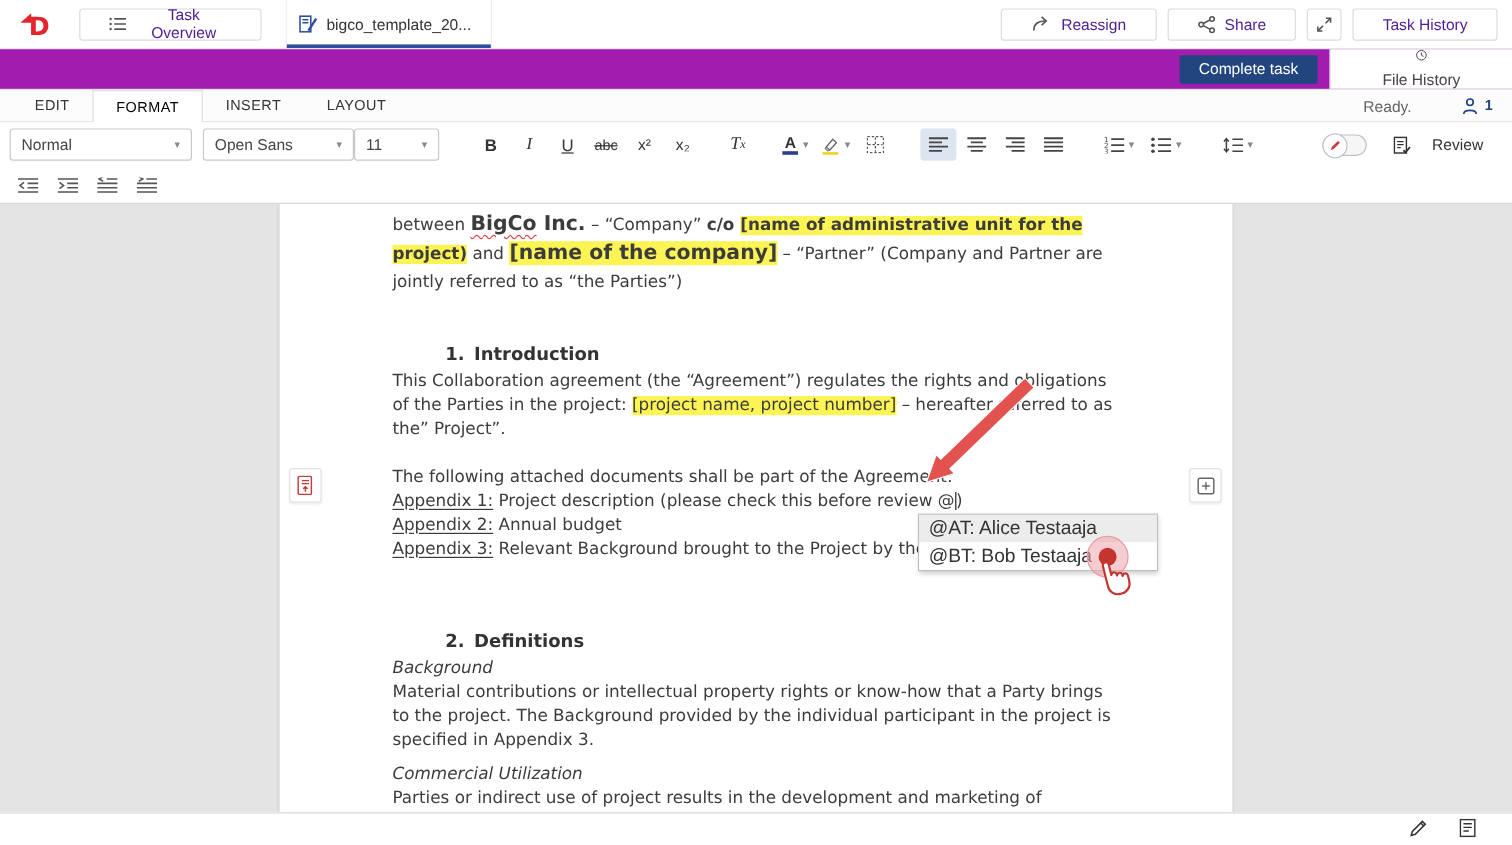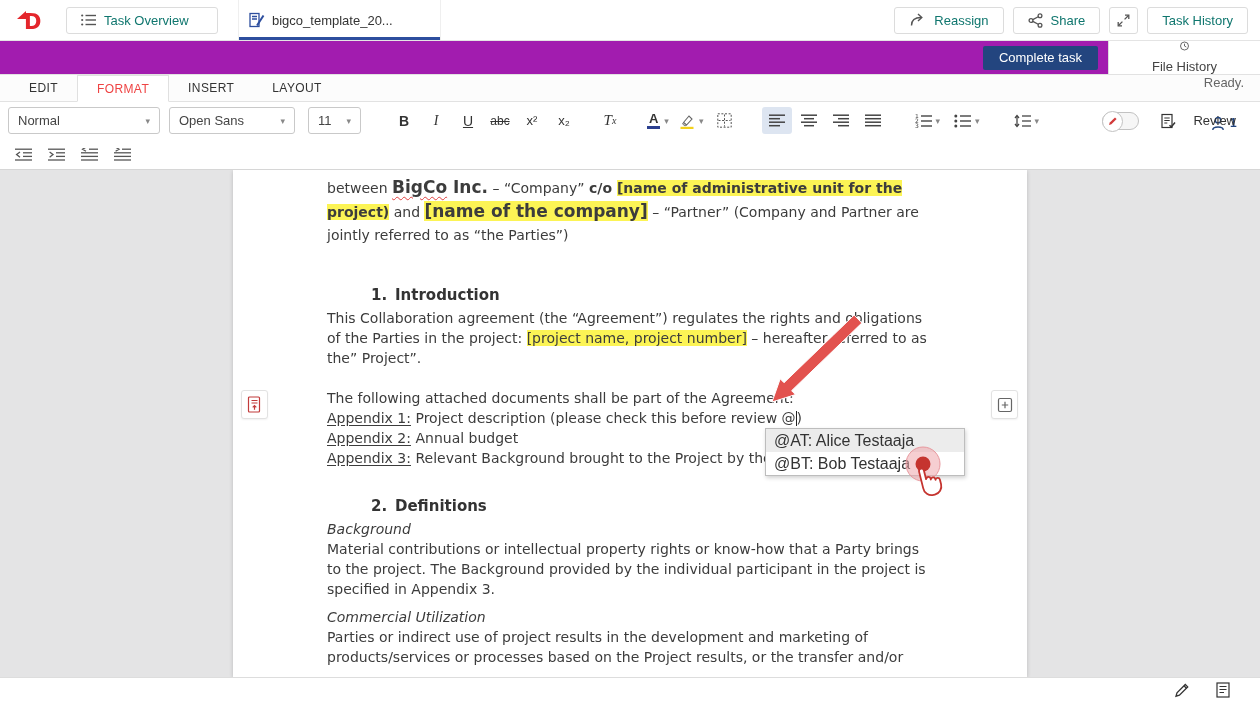--- a/index.html
+++ b/index.html
@@ -4,51 +4,51 @@
 <style>
   * { margin:0; padding:0; box-sizing:border-box; }
   html,body { width:1260px; height:704px; overflow:hidden; background:#fff;
               font-family:"Liberation Sans","DejaVu Sans",sans-serif; }
   button { background:none; border:none; font-family:inherit; cursor:pointer; color:inherit; }
 
   
   .topbar { height:41px; display:flex; align-items:stretch; border-bottom:1px solid #e4e4e4; background:#fff; }
   .logo-wrap { width:62px; display:flex; align-items:center; justify-content:center; }
   .pill-btn { display:flex; align-items:center; gap:8px; border:1px solid #dcdcdc; border-radius:3px;
-              height:27px; padding:0 14px; font-size:13px; color:#0f766e; background:#fff; align-self:center; }
+              height:27px; padding:0 24px; font-size:13px; color:#4c1d95; background:#fff; align-self:center; }
   .task-overview { width:152px; justify-content:flex-start; margin-left:4px; }
-  .doc-tab { position:relative; width:203px; margin-left:20px; display:flex; align-items:center; gap:7px;
+  .doc-tab { position:relative; width:172px; margin-left:20px; display:flex; align-items:center; gap:7px;
              padding:0 10px; border-left:1px solid #efefef; border-right:1px solid #efefef;
              font-size:13px; color:#333; }
   .doc-tab::after { content:""; position:absolute; left:0; right:0; bottom:0; height:3px; background:#2d4e9e; }
   .topbar-right { margin-left:auto; display:flex; align-items:center; gap:9px; padding-right:12px; }
   .sq-btn { width:29px; height:27px; border:1px solid #dcdcdc; border-radius:3px;
             display:flex; align-items:center; justify-content:center; background:#fff; align-self:center; }
 
   
   .subbar { height:34px; background:#a21caf; border-bottom:1px solid #e2e2e2; display:flex; align-items:center; }
   .complete-btn { margin-left:auto; margin-right:10px; background:#23457f; color:#fff; font-size:13px;
                   height:24px; padding:0 16px; border-radius:2px; display:flex; align-items:center; }
   .subbar-right { width:152px; height:100%; background:#fff; border-left:1px solid #ddd;
                   display:flex; align-items:center; justify-content:center; gap:8px; font-size:13px; color:#444;flex-direction:column; }
 
   
   .menubar { height:27px; background:#fcfcfc; border-bottom:1px solid #e2e2e2; display:flex; align-items:stretch; padding-left:10px; }
   .menu-tab { font-size:12px; color:#333; letter-spacing:.4px; padding:0 19px; display:flex; align-items:center; }
-  .menu-tab.active { background:#fff; border:1px solid #e0e0e0; border-bottom-color:#fff; margin-bottom:-1px; color:#ef4444; }
-  .menu-right { margin-left:auto; display:flex; align-items:center; gap:26px; padding-right:16px;flex-direction:column; }
+  .menu-tab.active { background:#fff; border:1px solid #e0e0e0; border-bottom-color:#fff; margin-bottom:-1px; color:#000000; }
+  .menu-right { margin-left:auto; display:flex; align-items:center; gap:42px; padding-right:16px; }
   .ready { font-size:13px; color:#666; }
   .presence { display:flex; align-items:flex-start; gap:3px; color:#23457f; font-size:12px; font-weight:bold; }
 
   
   .toolbar { height:37px; display:flex; align-items:center; padding:0 8px; background:#fff; }
   .dd { height:27px; border:1px solid #c9c9c9; border-radius:3px; background:#fff; display:flex;
         align-items:center; justify-content:space-between; padding:0 9px; font-size:13px; color:#444; }
   .caret { font-size:9px; color:#888; margin-left:4px; }
-  .dd-style { width:152px; } .dd-font { width:126px; margin-left:9px; } .dd-size { width:53px; margin-left:13px; }
+  .dd-style { width:152px; } .dd-font { width:126px; margin-left:9px; } .dd-size { width:71px; }
   .grp { display:flex; align-items:center; }
   .tbtn { min-width:30px; height:27px; display:flex; align-items:center; justify-content:center;
           font-size:14px; color:#333; border-radius:3px; padding:0 3px; }
   .tbtn.active { background:#dde5f1; }
   .b-bold { font-weight:bold; }
   .b-italic { font-style:italic; font-family:"Liberation Serif",serif; }
   .b-underline { text-decoration:underline; }
   .b-strike { font-size:12px; text-decoration:line-through; }
   .b-supsub { font-size:13px; }
   .clearfmt { font-style:italic; font-family:"Liberation Serif",serif; margin-left:16px; font-size:15px; }
@@ -72,21 +72,21 @@
   .intro { line-height:23px; margin-bottom:38px; }
   .bold { font-weight:bold; }
   .hl { background:#fcf455; }
   .big { font-size:17px; }
   .squiggle { text-decoration:underline; text-decoration-style:wavy; text-decoration-color:#e04040;
               text-decoration-thickness:1px; text-underline-offset:3px; }
   .doc-heading { font-weight:bold; font-size:15px; line-height:21px; padding-left:44px; margin-bottom:2px; color:#333; }
   .h-num { display:inline-block; width:24px; }
   .p1 { margin-bottom:20px; }
   .appendix .lbl { text-decoration:underline; text-underline-offset:2px; }
-  .appendix-block { margin-bottom:28px; }
+  .appendix-block { margin-bottom:56px; }
   .term { font-style:italic; }
   .body-def { margin-bottom:8px; }
   .text-caret { display:inline-block; width:1px; height:15px; background:#222; vertical-align:-3px; }
 
   .margin-tool { position:absolute; top:220px; width:27px; height:29px; background:#fff; border:1px solid #e2e2e2;
                  border-radius:3px; display:flex; align-items:center; justify-content:center; box-shadow:0 1px 2px rgba(0,0,0,.06); }
   .mt-left { left:241px; } .mt-right { left:991px; }
   .annot-arrow { position:absolute; left:740px; top:130px; z-index:5; }
   .mention-popup { position:absolute; left:765px; top:258px; width:200px; background:#fff; border:1px solid #bdbdbd;
                    box-shadow:1px 2px 4px rgba(0,0,0,.18); z-index:6; font-size:16px; color:#333; }

